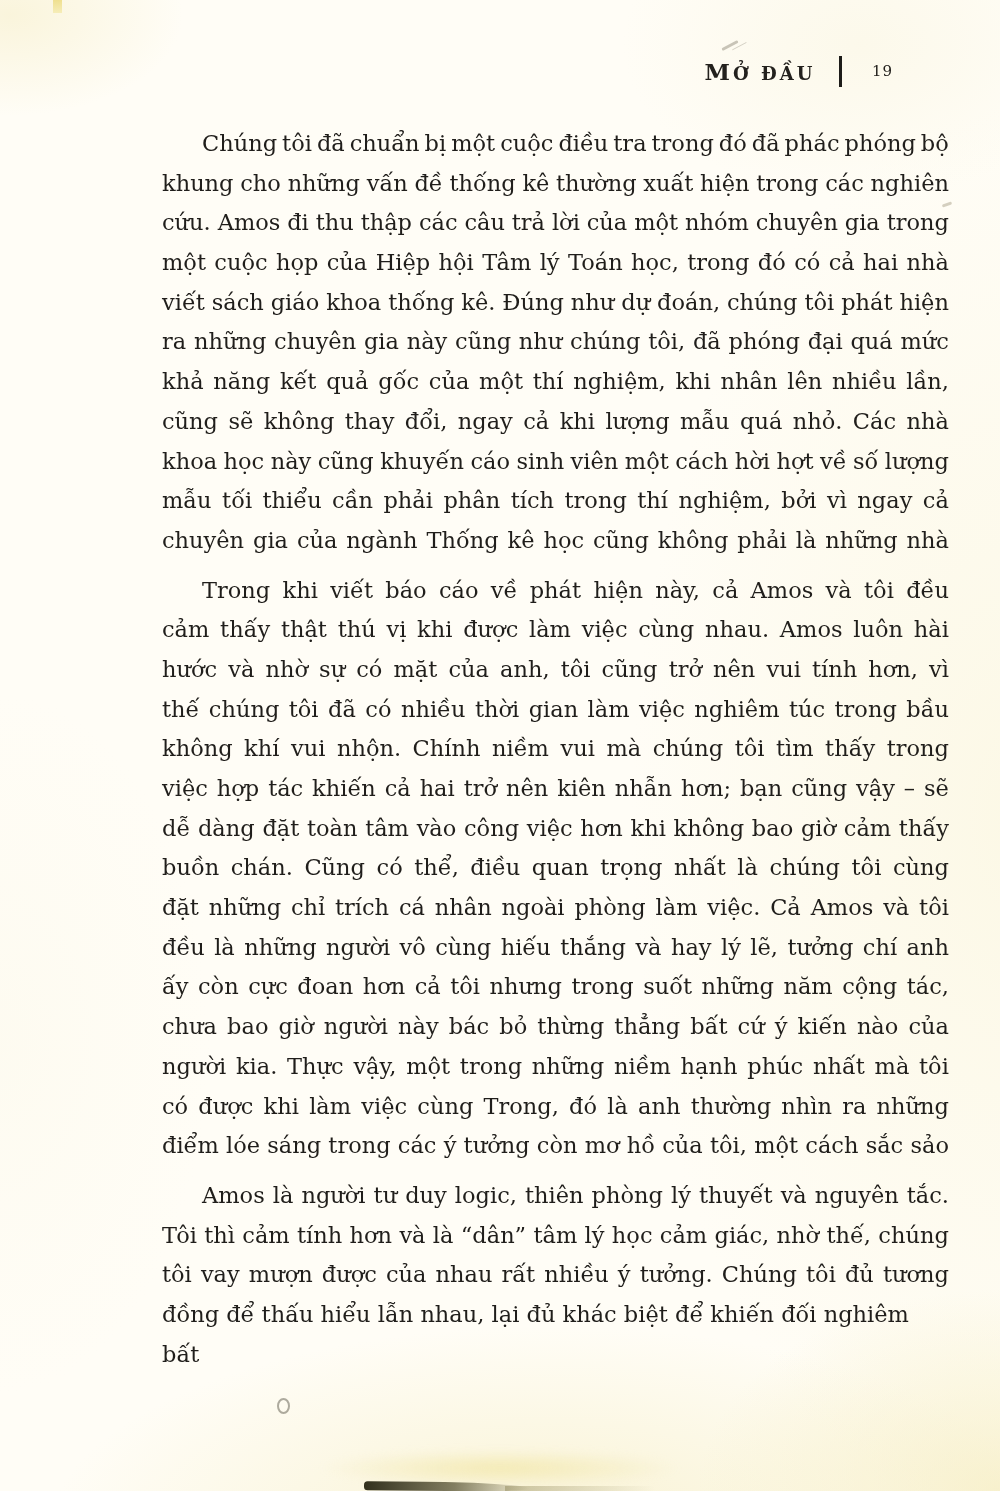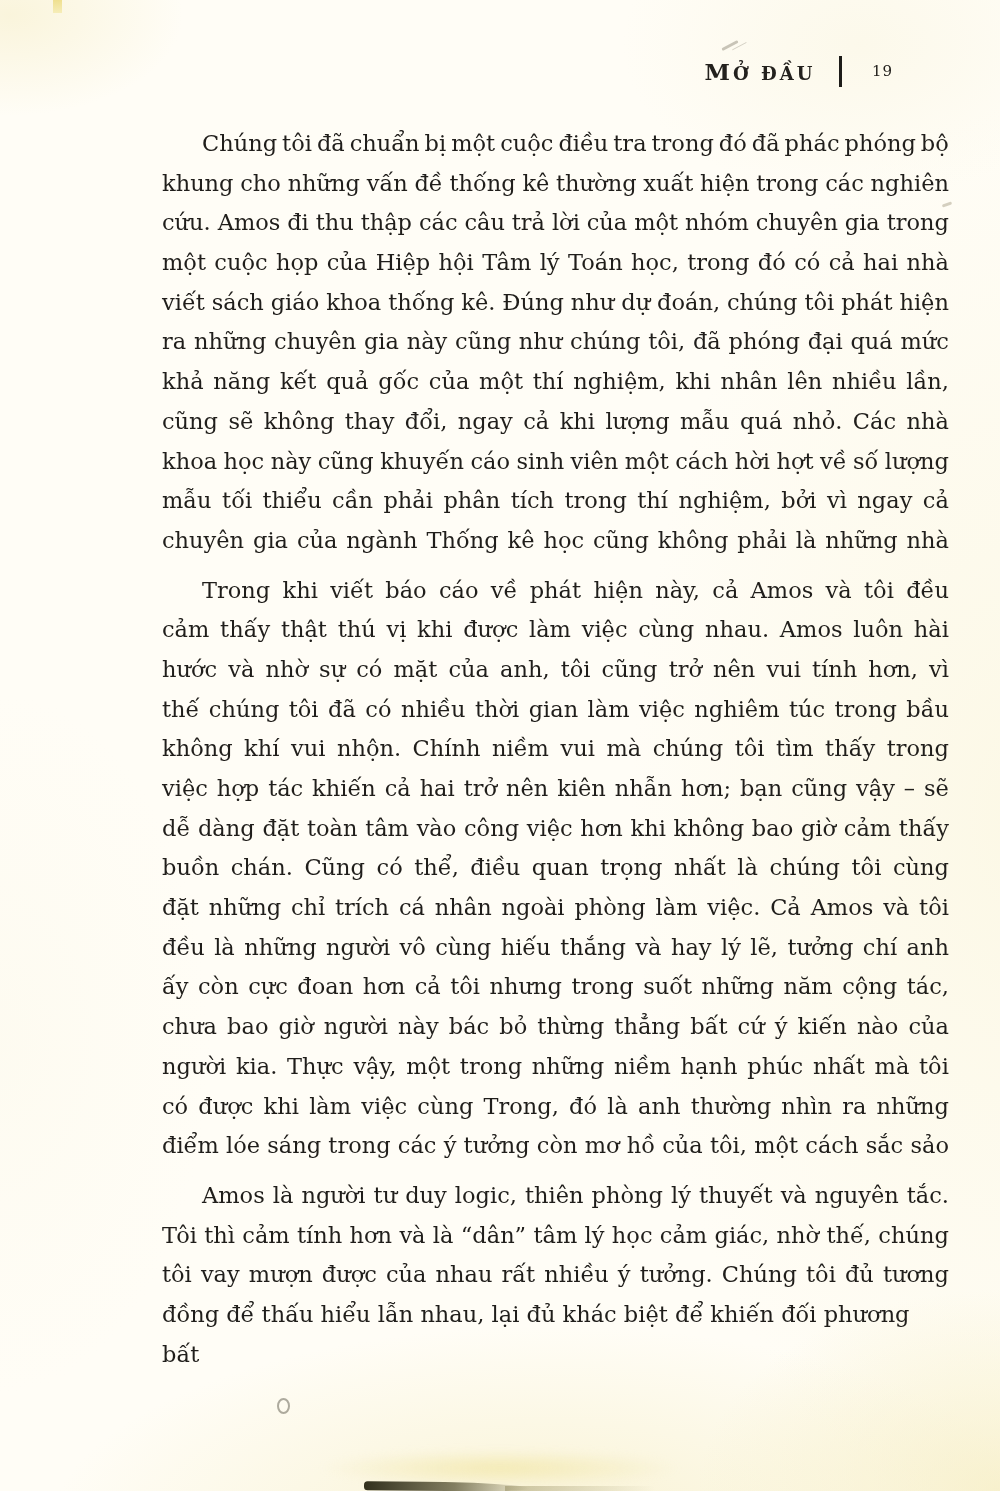--- a/index.html
+++ b/index.html
@@ -575,21 +575,21 @@
           <span>nhau</span>
           <span>rất</span>
           <span>nhiều</span>
           <span>ý</span>
           <span>tưởng.</span>
           <span>Chúng</span>
           <span>tôi</span>
           <span>đủ</span>
           <span>tương</span>
         </div>
-        <div class="line last">đồng để thấu hiểu lẫn nhau, lại đủ khác biệt để khiến đối phương bất</div>
+        <div class="line last">đồng để thấu hiểu lẫn nhau, lại đủ khác biệt để khiến đối nghiêm bất</div>
       </div>
     </div>
 
   <div class="artifact yellow-tick"></div>
   <div class="artifact head-smudge"></div>
   <div class="artifact right-mark"></div>
   <div class="artifact ring-mark"></div>
   <div class="artifact bottom-glow"></div>
   <div class="artifact bottom-edge"></div>
   <div class="artifact bottom-edge-ext"></div>

